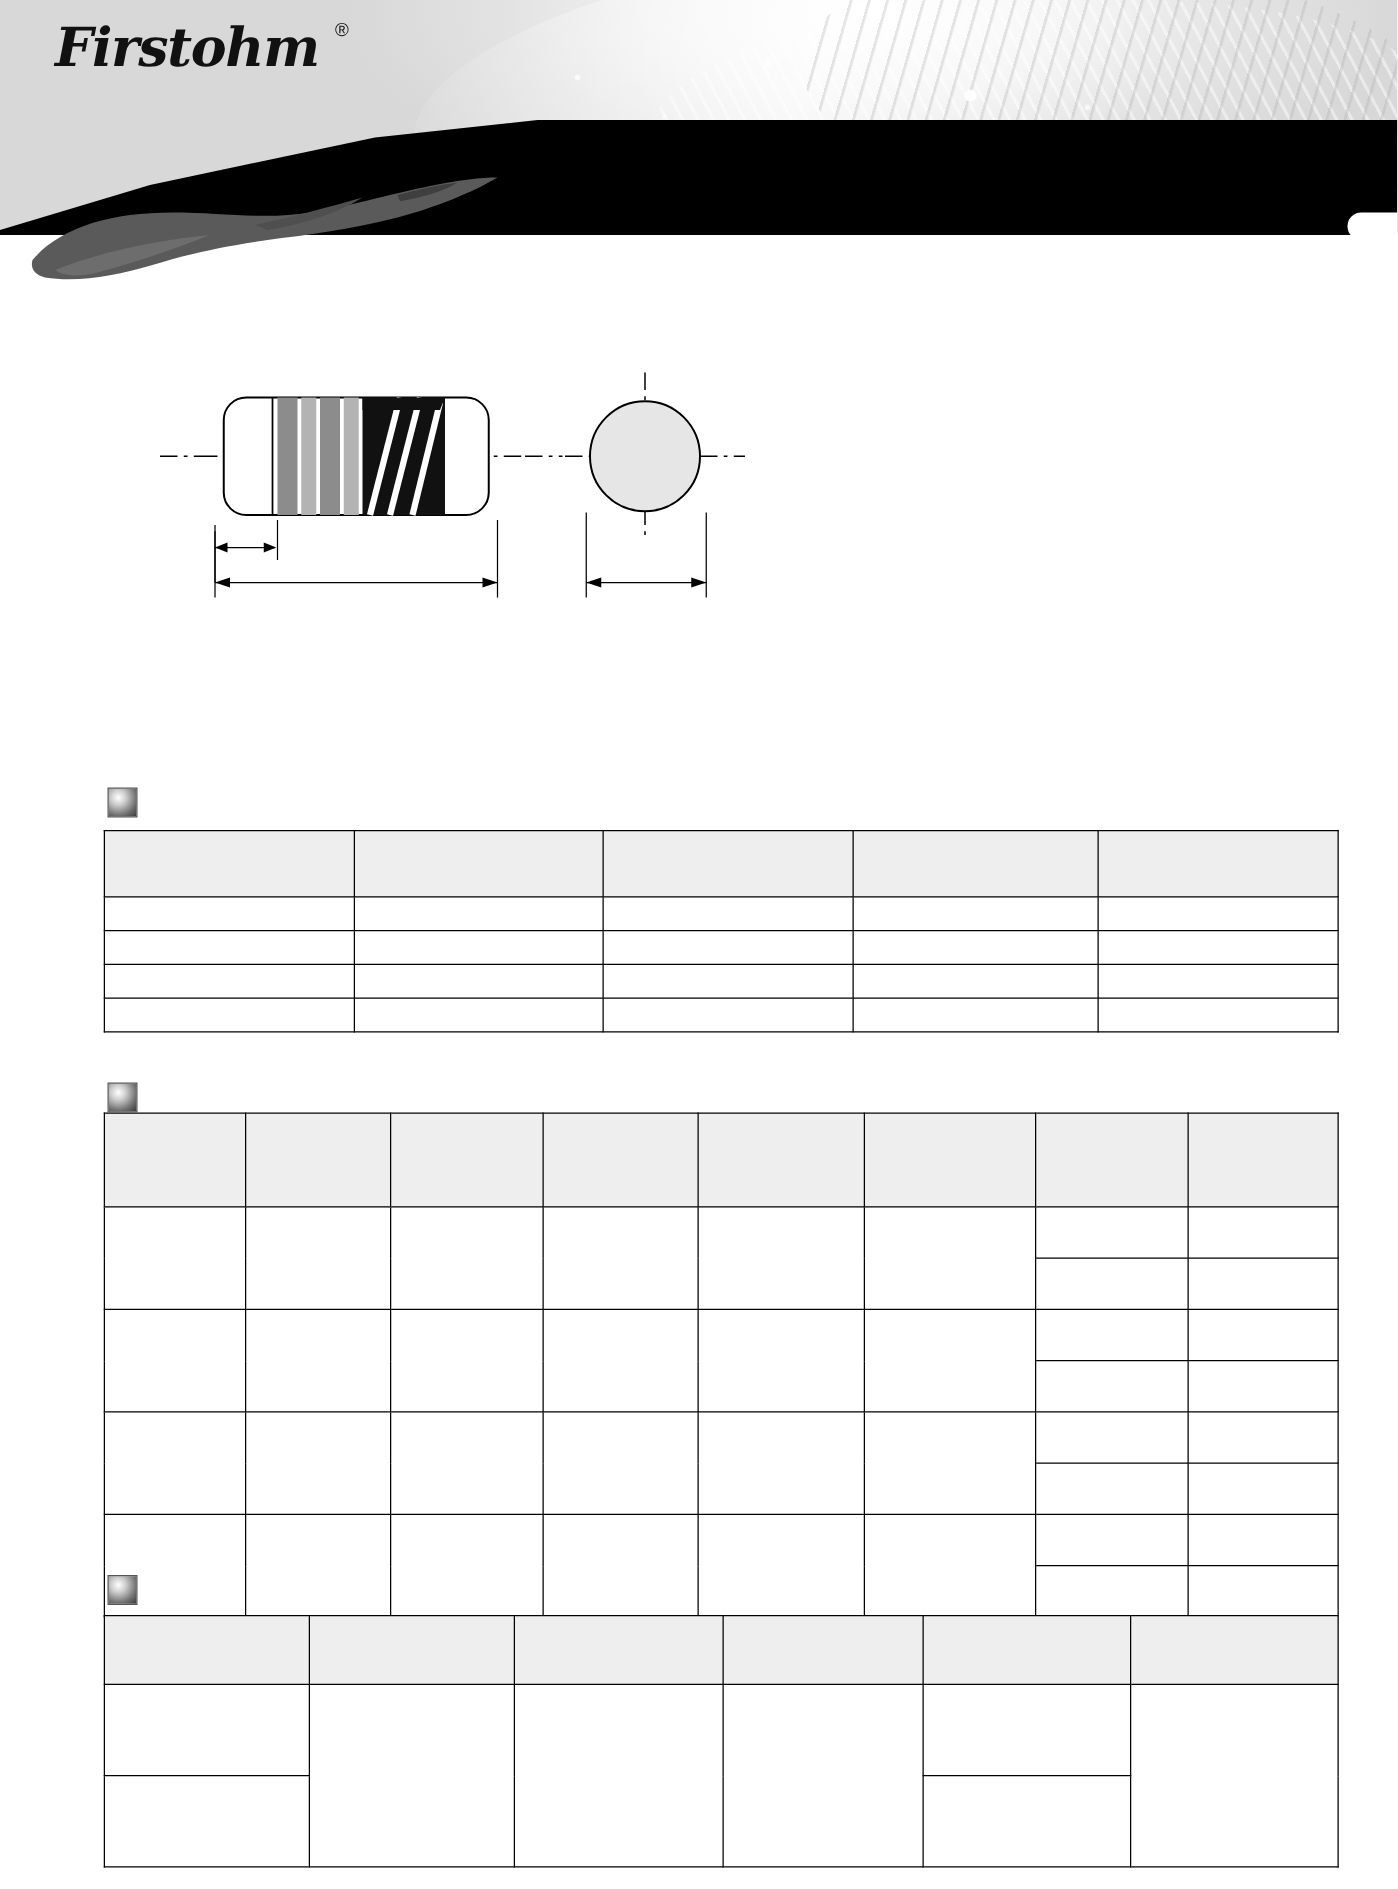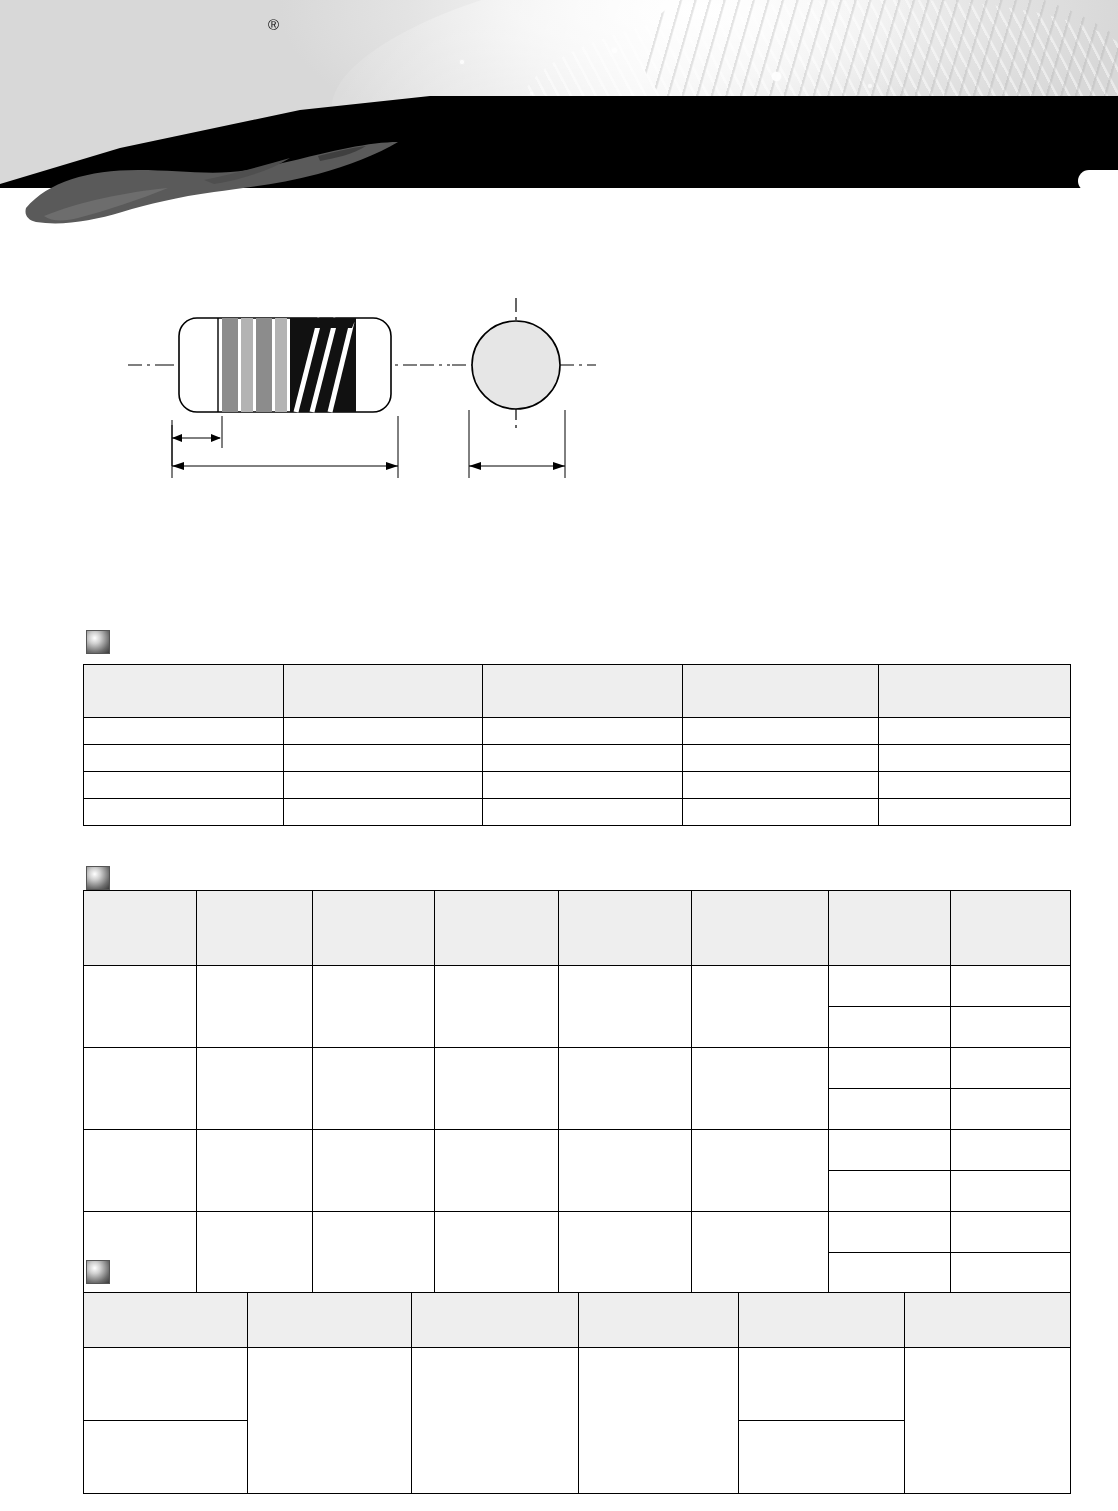--- a/index.html
+++ b/index.html
@@ -186,20 +186,21 @@
   <div class="band-notch"></div>
 
   <svg class="brush" viewBox="0 0 400 110">
     <path d="M8,78 C30,52 70,40 120,40 C160,40 195,46 230,40 C262,35 290,26 330,18 C350,14 366,12 380,12
              C360,24 330,36 300,44 C262,54 226,58 196,62 C160,67 130,74 104,82 C74,91 44,96 18,92 C10,90 6,85 8,78 Z" fill="#5a5a5a"></path>
     <path d="M26,86 C60,72 108,62 150,58 C120,70 90,80 60,88 C48,91 34,92 26,86 Z" fill="#6d6d6d"></path>
     <path d="M186,50 C214,44 244,36 272,28 C250,42 220,50 196,54 Z" fill="#4f4f4f"></path>
     <path d="M300,26 C316,22 332,18 348,16 C336,24 318,28 302,31 Z" fill="#3f3f3f"></path>
   </svg>
 
+  <div class="logo-text">Firstohm</div>
   <div class="logo-reg">®</div>
 </div>
 
 <div class="drawing">
   <svg width="1118" height="230" viewBox="0 0 1118 230">
 
     <g stroke="#000" stroke-width="1.2" fill="none">
       <path d="M128,95 L160,95" stroke-dasharray="14,5,3,5"></path>
       <path d="M160,95 L420,95" stroke-dasharray="14,5,3,5"></path>
       <path d="M420,95 L450,95" stroke-dasharray="14,5,3,5"></path>

